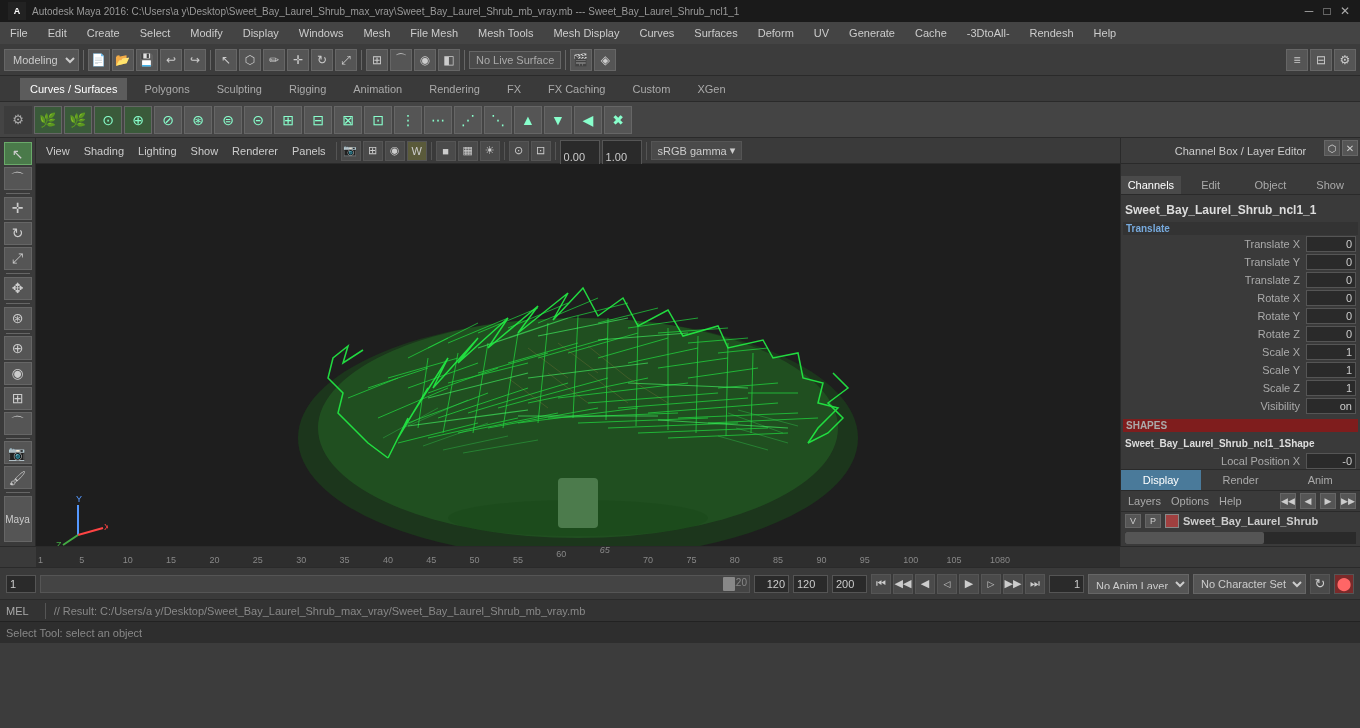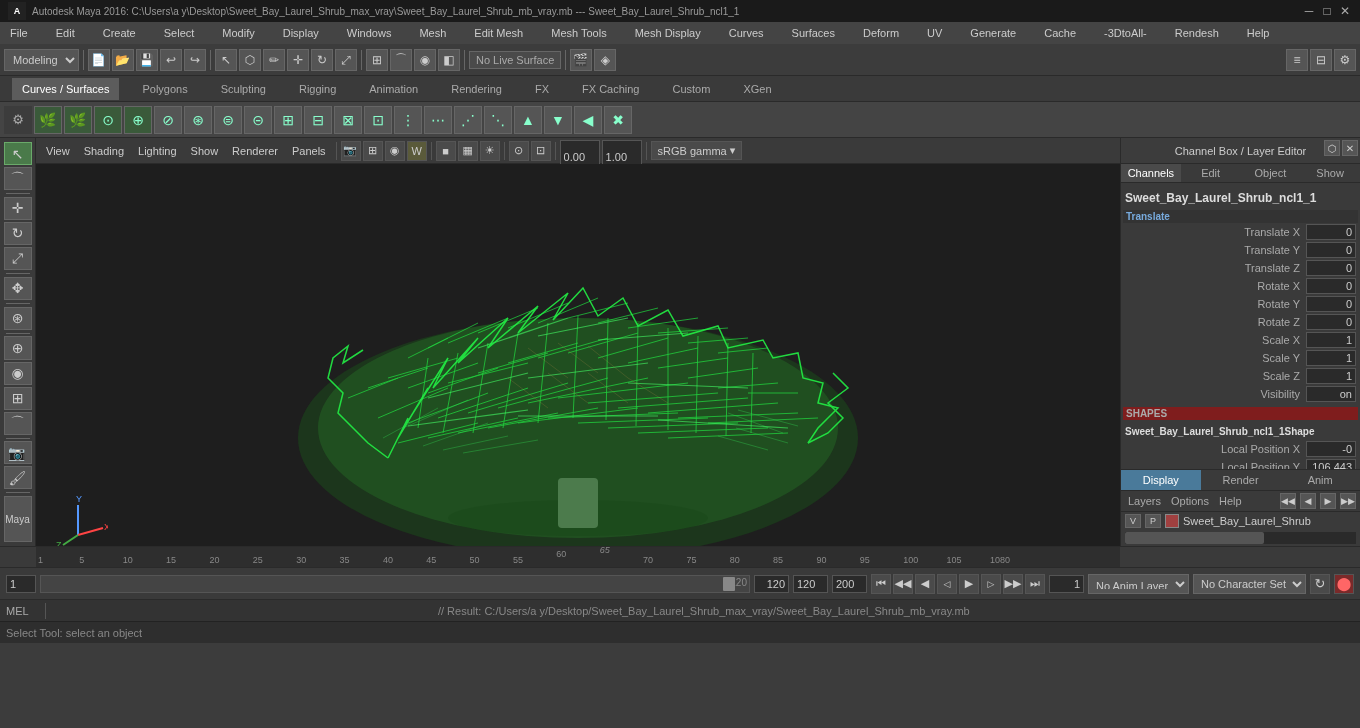--- a/index.html
+++ b/index.html
@@ -10,36 +10,36 @@
       width: 100%; height: 22px; background: #1a1a1a; display: flex; align-items: center; justify-content: space-between; padding: 0 8px;
       color: #aaa; font-size: 11px;
     }
     #titlebar-left { display: flex; align-items: center; gap: 6px; }
     #titlebar-logo { width: 18px; height: 18px; background: #222; display: flex; align-items: center; justify-content: center; color: #fff; font-size: 9px; font-weight: bold; }
     #titlebar-controls { display: flex; gap: 4px; }
     #titlebar-controls span { width: 14px; height: 14px; display: flex; align-items: center; justify-content: center; font-size: 12px; cursor: pointer; color: #aaa; }
 
     
     #menubar {
-      width: 100%; height: 22px; background: #444; display: flex; align-items: center; padding: 0 4px; gap: 16px;
+      width: 100%; height: 22px; background: #444; display: flex; align-items: center; padding: 0 4px; gap: 8px;
     }
     .menu-item { padding: 2px 6px; color: #ccc; font-size: 11px; cursor: pointer; white-space: nowrap; }
 
     
     #toolbar1 {
       width: 100%; height: 32px; background: #3c3c3c; display: flex; align-items: center; padding: 0 4px; gap: 2px; border-bottom: 1px solid #2a2a2a;
     }
     .tb-dropdown { background: #555; border: 1px solid #666; color: #ccc; font-size: 11px; padding: 2px 4px; height: 22px; cursor: pointer; }
     .tb-separator { width: 1px; height: 20px; background: #666; margin: 0 2px; }
     .tb-btn { width: 22px; height: 22px; background: #555; border: 1px solid #666; display: flex; align-items: center; justify-content: center; cursor: pointer; font-size: 12px; color: #ccc; }
     .tb-nolive { background: #4a4a4a; border: 1px solid #666; padding: 2px 6px; color: #aaa; font-size: 11px; cursor: pointer; white-space: nowrap; }
 
     
     #modetabs {
-      width: 100%; height: 26px; background: #3a3a3a; display: flex; align-items: center; padding: 0 12px; gap: 13px; border-bottom: 1px solid #2a2a2a;
+      width: 100%; height: 26px; background: #3a3a3a; display: flex; align-items: center; padding: 0 20px; gap: 7px; border-bottom: 1px solid #2a2a2a;
     }
     .mode-tab { padding: 2px 10px; color: #aaa; font-size: 11px; cursor: pointer; height: 22px; display: flex; align-items: center; }
     .mode-tab.active { background: #5c5c5c; color: #fff; }
 
     
     #shelf {
       width: 100%; height: 36px; background: #444; display: flex; align-items: center; padding: 0 4px; gap: 2px; border-bottom: 1px solid #2a2a2a;
     }
     .shelf-icon { width: 28px; height: 28px; background: #555; border: 1px solid #666; display: flex; align-items: center; justify-content: center; cursor: pointer; font-size: 14px; color: #8fc; }
     .shelf-gear { background: #3c3c3c; border: none; font-size: 13px; color: #aaa; }
@@ -73,21 +73,21 @@
     #axis-widget { position: absolute; bottom: 20px; left: 12px; }
 
     
     #shrub-container { position: absolute; top: 50%; left: 50%; transform: translate(-50%, -50%); width: 700px; height: 380px; }
 
     
     #right-panel {
       width: 240px; background: #3a3a3a; border-left: 1px solid #2a2a2a; display: flex; flex-direction: column; flex-shrink: 0;
     }
     #rp-header { height: 26px; background: #3c3c3c; display: flex; align-items: center; justify-content: center; border-bottom: 1px solid #2a2a2a; gap: 8px; }
-    #rp-tabs { display: flex; border-bottom: 1px solid #2a2a2a; }
+    #rp-tabs { display: flex; border-bottom: 1px solid #2a2a2a; margin-top: 12px; }
     .rp-tab { flex: 1; text-align: center; padding: 3px; font-size: 11px; color: #aaa; cursor: pointer; }
     .rp-tab.active { background: #4a4a4a; color: #fff; }
     #rp-content { flex: 1; overflow-y: auto; padding: 4px; }
     .rp-section-title { font-size: 11px; color: #ddd; padding: 3px 2px; font-weight: bold; }
     .rp-node-name { font-size: 12px; color: #ddd; padding: 3px 2px; font-weight: bold; margin-top: 3px; }
     .rp-row { display: flex; justify-content: space-between; align-items: center; padding: 1px 2px; }
     .rp-label { color: #aaa; font-size: 11px; flex: 1; text-align: right; padding-right: 6px; }
     .rp-value { color: #ccc; font-size: 11px; width: 50px; background: #2a2a2a; border: 1px solid #555; padding: 1px 3px; text-align: right; }
 
     #rp-shapes { margin-top: 4px; }
@@ -95,21 +95,21 @@
 
     #rp-bottom-tabs { display: flex; border-top: 1px solid #2a2a2a; border-bottom: 1px solid #2a2a2a; }
     .rp-btab { flex: 1; text-align: center; padding: 4px 2px; font-size: 11px; color: #aaa; cursor: pointer; }
     .rp-btab.active { background: #4a7a9a; color: #fff; }
     #rp-layers-header { display: flex; align-items: center; padding: 2px 4px; gap: 4px; border-bottom: 1px solid #2a2a2a; }
     .rp-layers-btn { font-size: 11px; color: #aaa; cursor: pointer; padding: 1px 3px; }
     #rp-layer-row { display: flex; align-items: center; padding: 2px 4px; gap: 4px; }
     .layer-v { width: 16px; height: 14px; background: #555; border: 1px solid #666; display: flex; align-items: center; justify-content: center; font-size: 9px; color: #ccc; cursor: pointer; }
     .layer-p { width: 16px; height: 14px; background: #555; border: 1px solid #666; display: flex; align-items: center; justify-content: center; font-size: 9px; color: #ccc; cursor: pointer; }
     .layer-color { width: 14px; height: 14px; background: #a04040; border: 1px solid #888; }
-    .layer-name { font-size: 11px; color: #ccc; flex: 1; }
+    .layer-name { font-size: 11px; color: #ccc; flex: 1; font-weight: bold; }
     #rp-scrollbar-h { height: 12px; background: #2a2a2a; position: relative; margin: 2px 4px; }
     .scrollbar-thumb { position: absolute; height: 100%; background: #555; border-radius: 2px; }
 
     
     #timeline-area { width: 100%; background: #3a3a3a; border-top: 1px solid #2a2a2a; }
     #timeline-ruler { height: 20px; background: #2e2e2e; display: flex; align-items: center; position: relative; overflow: hidden; }
 
     
     #bottom-controls { width: 100%; height: 32px; background: #3a3a3a; display: flex; align-items: center; padding: 0 6px; gap: 4px; border-top: 1px solid #2a2a2a; }
     #range-start { width: 30px; height: 18px; background: #2a2a2a; border: 1px solid #555; color: #ccc; font-size: 11px; padding: 0 3px; }
@@ -148,21 +148,21 @@
 
 <div id="menubar">
   <span class="menu-item">File</span>
   <span class="menu-item">Edit</span>
   <span class="menu-item">Create</span>
   <span class="menu-item">Select</span>
   <span class="menu-item">Modify</span>
   <span class="menu-item">Display</span>
   <span class="menu-item">Windows</span>
   <span class="menu-item">Mesh</span>
-  <span class="menu-item">Edit Mesh</span>
+  <span class="menu-item">File Mesh</span>
   <span class="menu-item">Mesh Tools</span>
   <span class="menu-item">Mesh Display</span>
   <span class="menu-item">Curves</span>
   <span class="menu-item">Surfaces</span>
   <span class="menu-item">Deform</span>
   <span class="menu-item">UV</span>
   <span class="menu-item">Generate</span>
   <span class="menu-item">Cache</span>
   <span class="menu-item">-3DtoAll-</span>
   <span class="menu-item">Rendesh</span>
@@ -613,21 +613,21 @@
     <option>No Anim Layer</option>
   </select>
 
   <select id="char-set-dropdown">
     <option>No Character Set</option>
   </select>
   <div class="icon-btn">↻</div>
   <div class="icon-btn" style="background:#7a2a2a; color:#ff6666;">⬤</div>
 </div>
 
-<div id="statusbar" style="display:flex; align-items:center;text-align:center;">
+<div id="statusbar" style="display:flex; align-items:center;">
   <span id="status-mode">MEL</span>
   <div style="width:1px; height:16px; background:#555; margin:0 4px;"></div>
   <span id="status-msg">// Result: C:/Users/a y/Desktop/Sweet_Bay_Laurel_Shrub_max_vray/Sweet_Bay_Laurel_Shrub_mb_vray.mb</span>
 </div>
 
 <div style="width:100%; height:22px; background:#2e2e2e; display:flex; align-items:center; padding:0 6px; border-top:1px solid #222;">
   <span style="color:#888; font-size:11px;">Select Tool: select an object</span>
 </div>
 
 </body></html>

